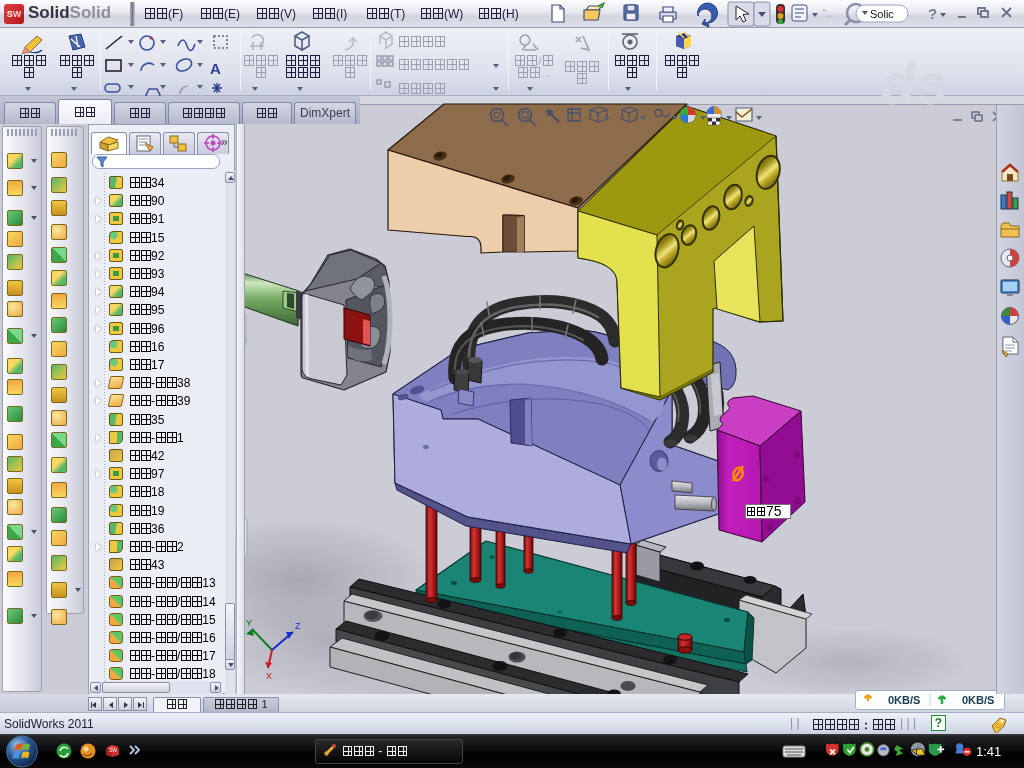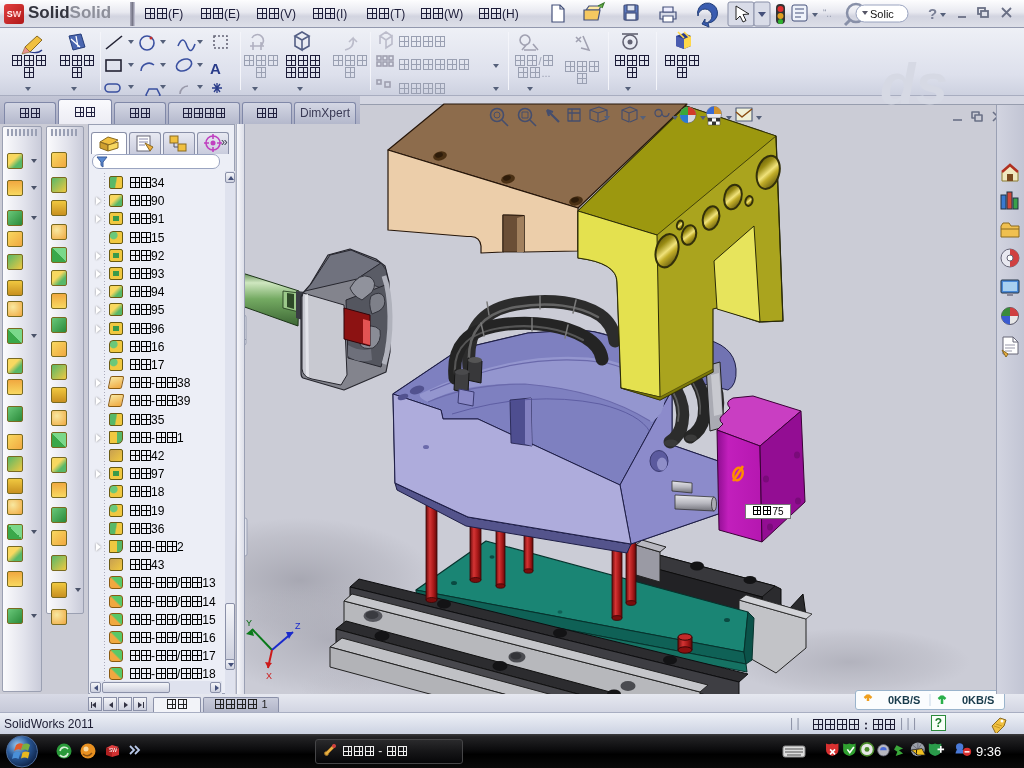--- a/index.html
+++ b/index.html
@@ -52,21 +52,21 @@
 .dtab{position:absolute;top:697px;height:15px;border:1px solid #8a90a8;border-bottom:none;font-size:11px;text-align:center;background:linear-gradient(#c9ccdb,#b2b6c9);color:#222;border-radius:2px 2px 0 0}
 .dtab.active{background:#f2f3f8;font-weight:bold}
 
 #statusbar{left:0;top:712px;width:1024px;height:22px;background:linear-gradient(#eef1f7,#ccd2e2);border-top:1px solid #a8aec2;font-size:12px;color:#1a1a30}
 
 #taskbar{left:0;top:734px;width:1024px;height:34px;background:linear-gradient(#3c3c3e,#232325 8%,#0c0c0e 45%,#000 60%,#0a0a0a)}
 .tbtn{position:absolute;top:5px;height:25px;background:linear-gradient(#2a2a2c,#161618 50%,#060608);border:1px solid #454547;border-radius:3px;color:#eee;font-size:12px;line-height:23px;white-space:nowrap;overflow:hidden}
 
 #okbs{left:855px;top:690px;width:150px;height:20px;background:#fbfdfe;border:1px solid #9ab4cc;border-radius:3px;font-size:11px;color:#173a4a;font-weight:bold}
 
-#tooltip{left:745px;top:504px;width:46px;height:15px;background:#fff;border:1px solid #777;font-size:10px;color:#000;text-align:center;line-height:13px;z-index:5}
+#tooltip{left:745px;top:504px;width:46px;height:15px;background:#fff;border:1px solid #777;font-size:14px;color:#000;text-align:left;line-height:13px;z-index:5}
 </style></head>
 <body>
 <div id="root">
 
 <svg id="vp" class="abs" style="left:0;top:96px" width="1024" height="616" viewBox="0 96 1024 616">
 <defs>
 <linearGradient id="gold" x1="0" y1="0" x2="1" y2="1">
  <stop offset="0" stop-color="#4a4204"></stop>
           <stop offset=".3" stop-color="#9a8c14"></stop>
           <stop offset=".5" stop-color="#f0e27a"></stop>
@@ -824,21 +824,21 @@
   <path d="M104,10 l8,6 l9,0 l-4,-8 Z" fill="#f0c020" stroke="#222" stroke-width="1"></path>
           <text x="109" y="16" font-size="8" font-weight="bold">!</text>
   <path d="M140,2 q4,2 8,0 v8 q0,6 -8,8 q-8,-2 -8,-8 v-8 q4,2 8,0" fill="#2a9a4a" transform="scale(0.95)"></path>
           <path d="M136,9 h8 M140,5 v8" stroke="#fff" stroke-width="2"></path>
   <circle cx="163" cy="6" r="4.5" fill="#4a7ad8"></circle>
           <path d="M158,14 a5.5,5.5 0 0,1 11,0 Z" fill="#4a7ad8"></path>
   <circle cx="172" cy="12" r="5" fill="#d83030"></circle>
           <path d="M169,12 h6" stroke="#fff" stroke-width="1.8"></path>
   </g>
  </svg>
- <span class="abs" style="left:976px;top:10px;color:#fff;font-size:13px">9:36</span>
+ <span class="abs" style="left:976px;top:10px;color:#fff;font-size:13px">1:41</span>
 </div>
 
 <div class="abs" style="left:996px;top:105px;width:28px;height:589px;background:linear-gradient(90deg,#d2d4e0,#c2c5d4);border-left:1px solid #9aa0b4"></div>
 <svg class="abs" style="left:998px;top:160px" width="24" height="200">
  <g transform="translate(1,2)">
   <path d="M3,10 l8,-7 l8,7 v9 h-16 Z" fill="#f0e8c0" stroke="#8a7a30"></path>
         <path d="M3,10 l8,-7 l8,7" fill="none" stroke="#b03020" stroke-width="2.5"></path>
         <rect x="8" y="12" width="6" height="7" fill="#7a4a20"></rect>
   <g transform="translate(0,29)">
           <rect x="2" y="4" width="5" height="14" fill="#3a7ad0" stroke="#234"></rect>

